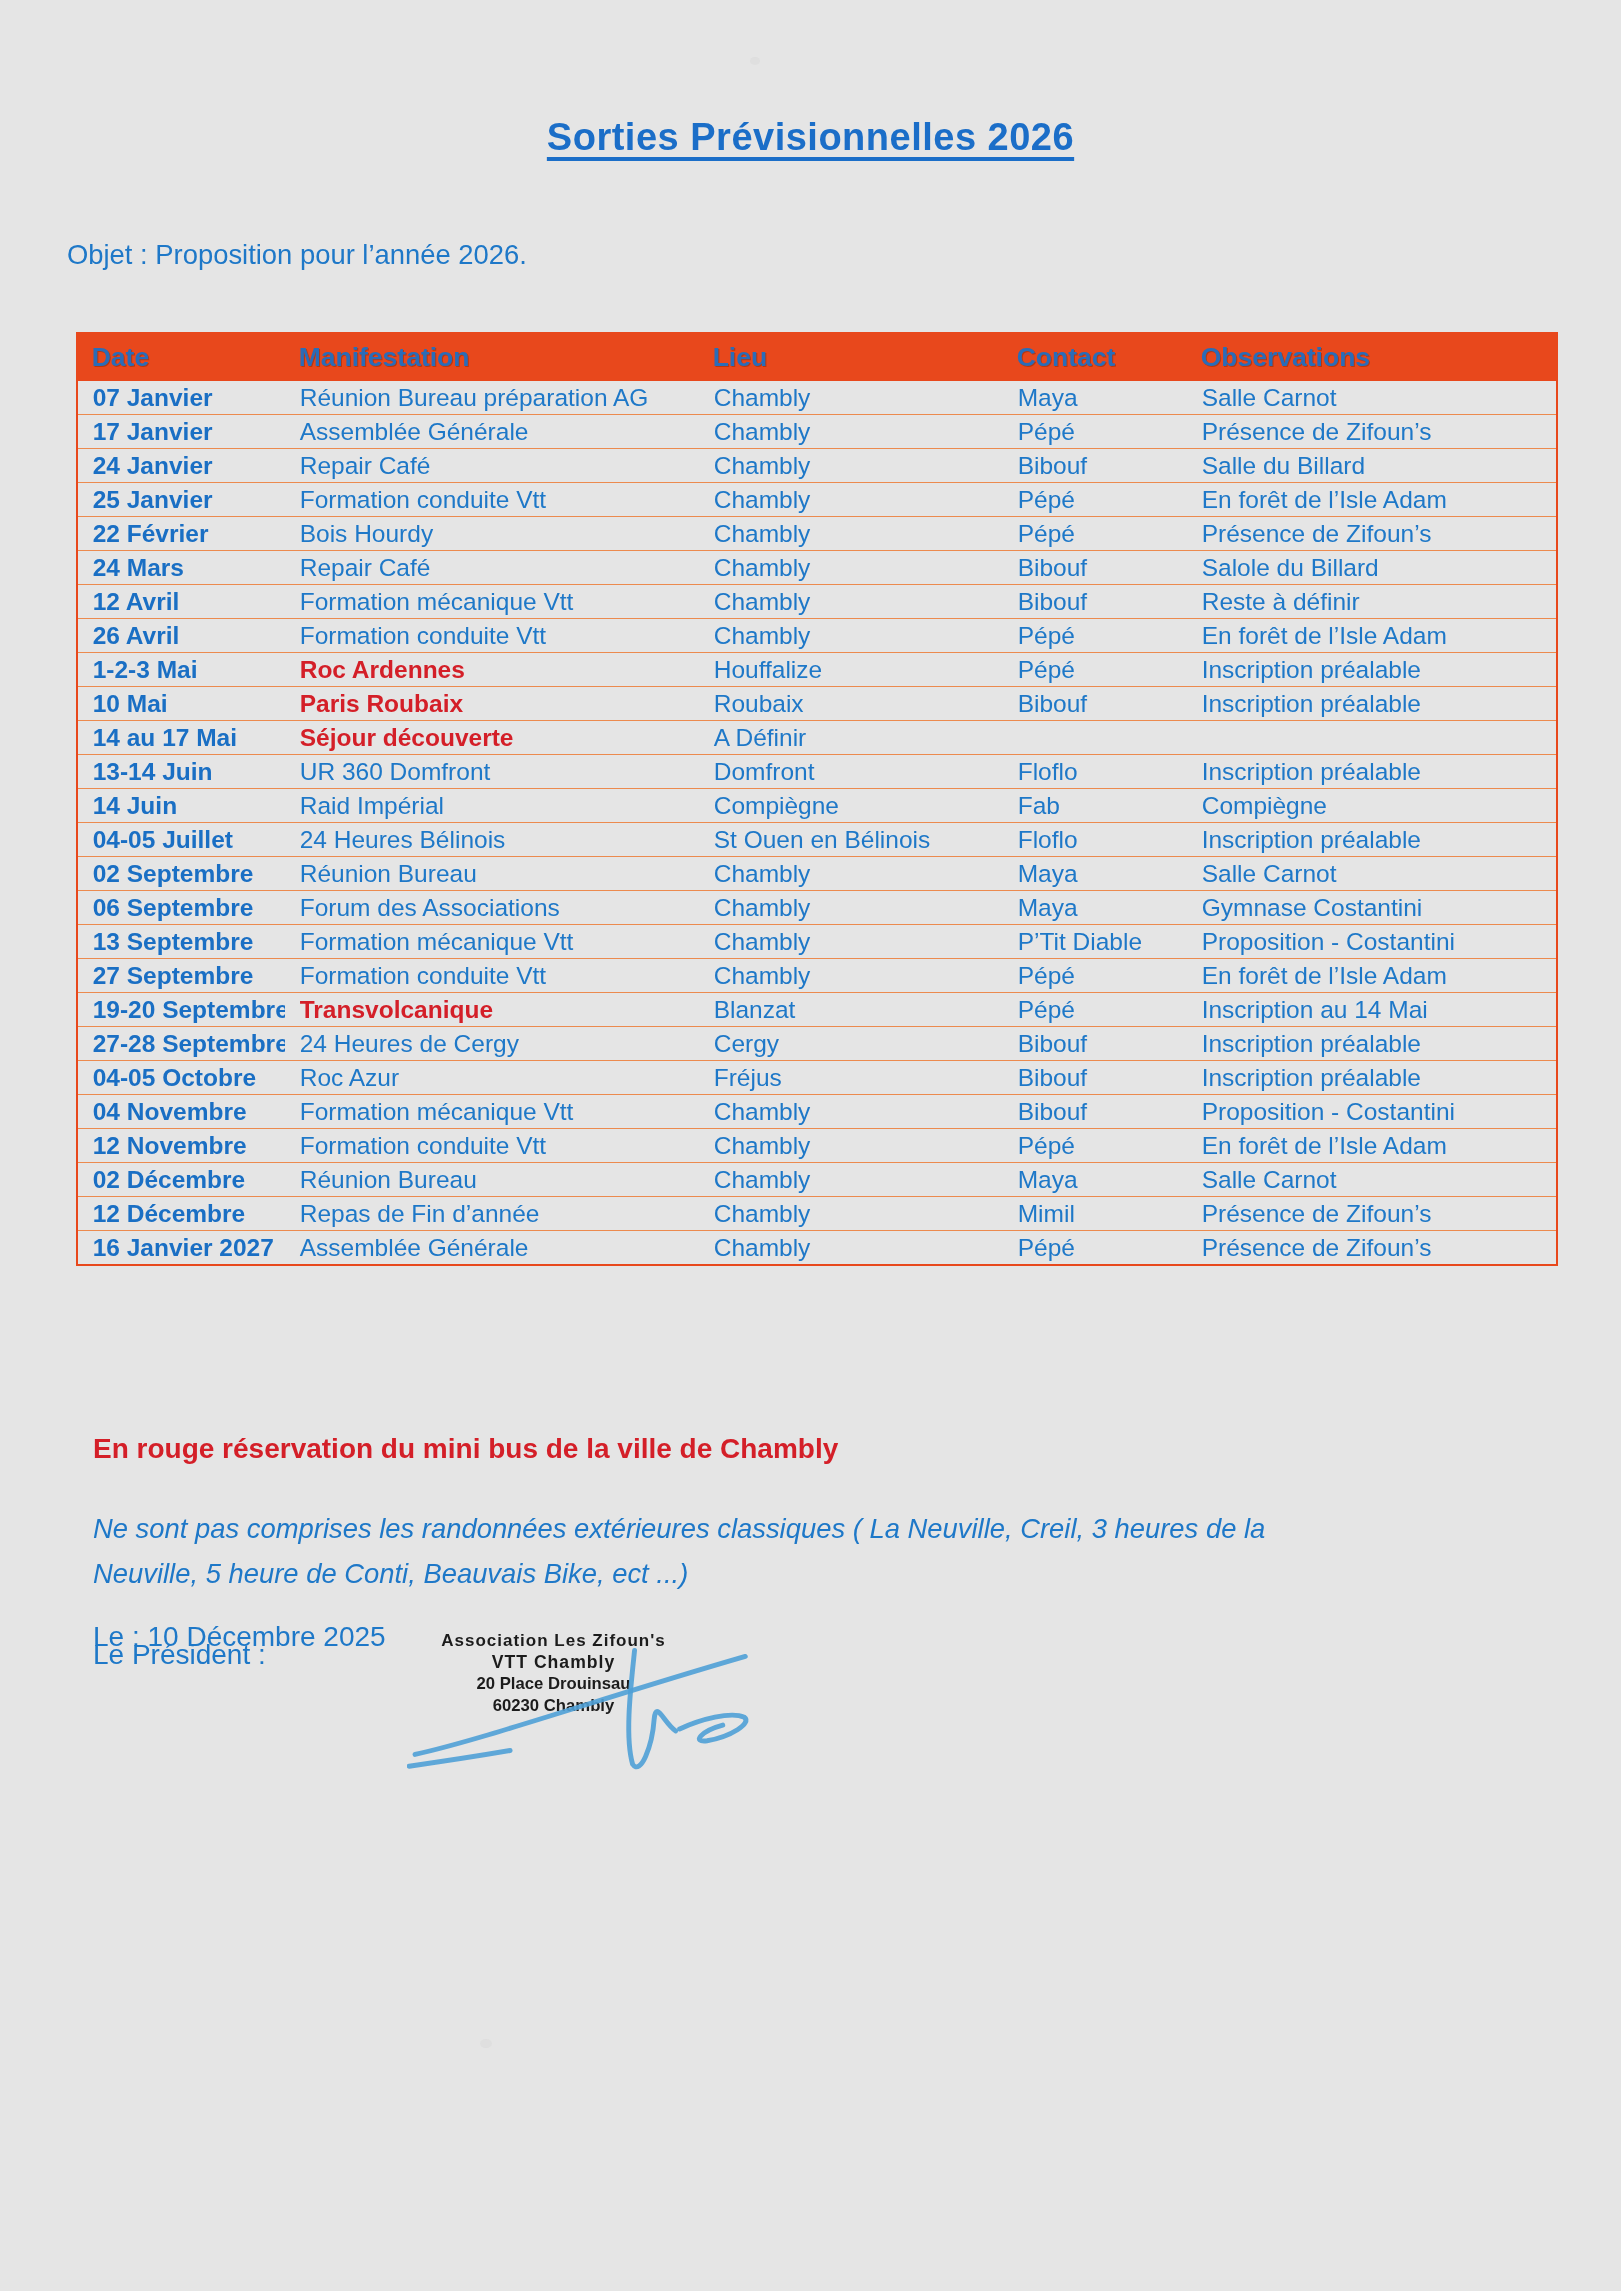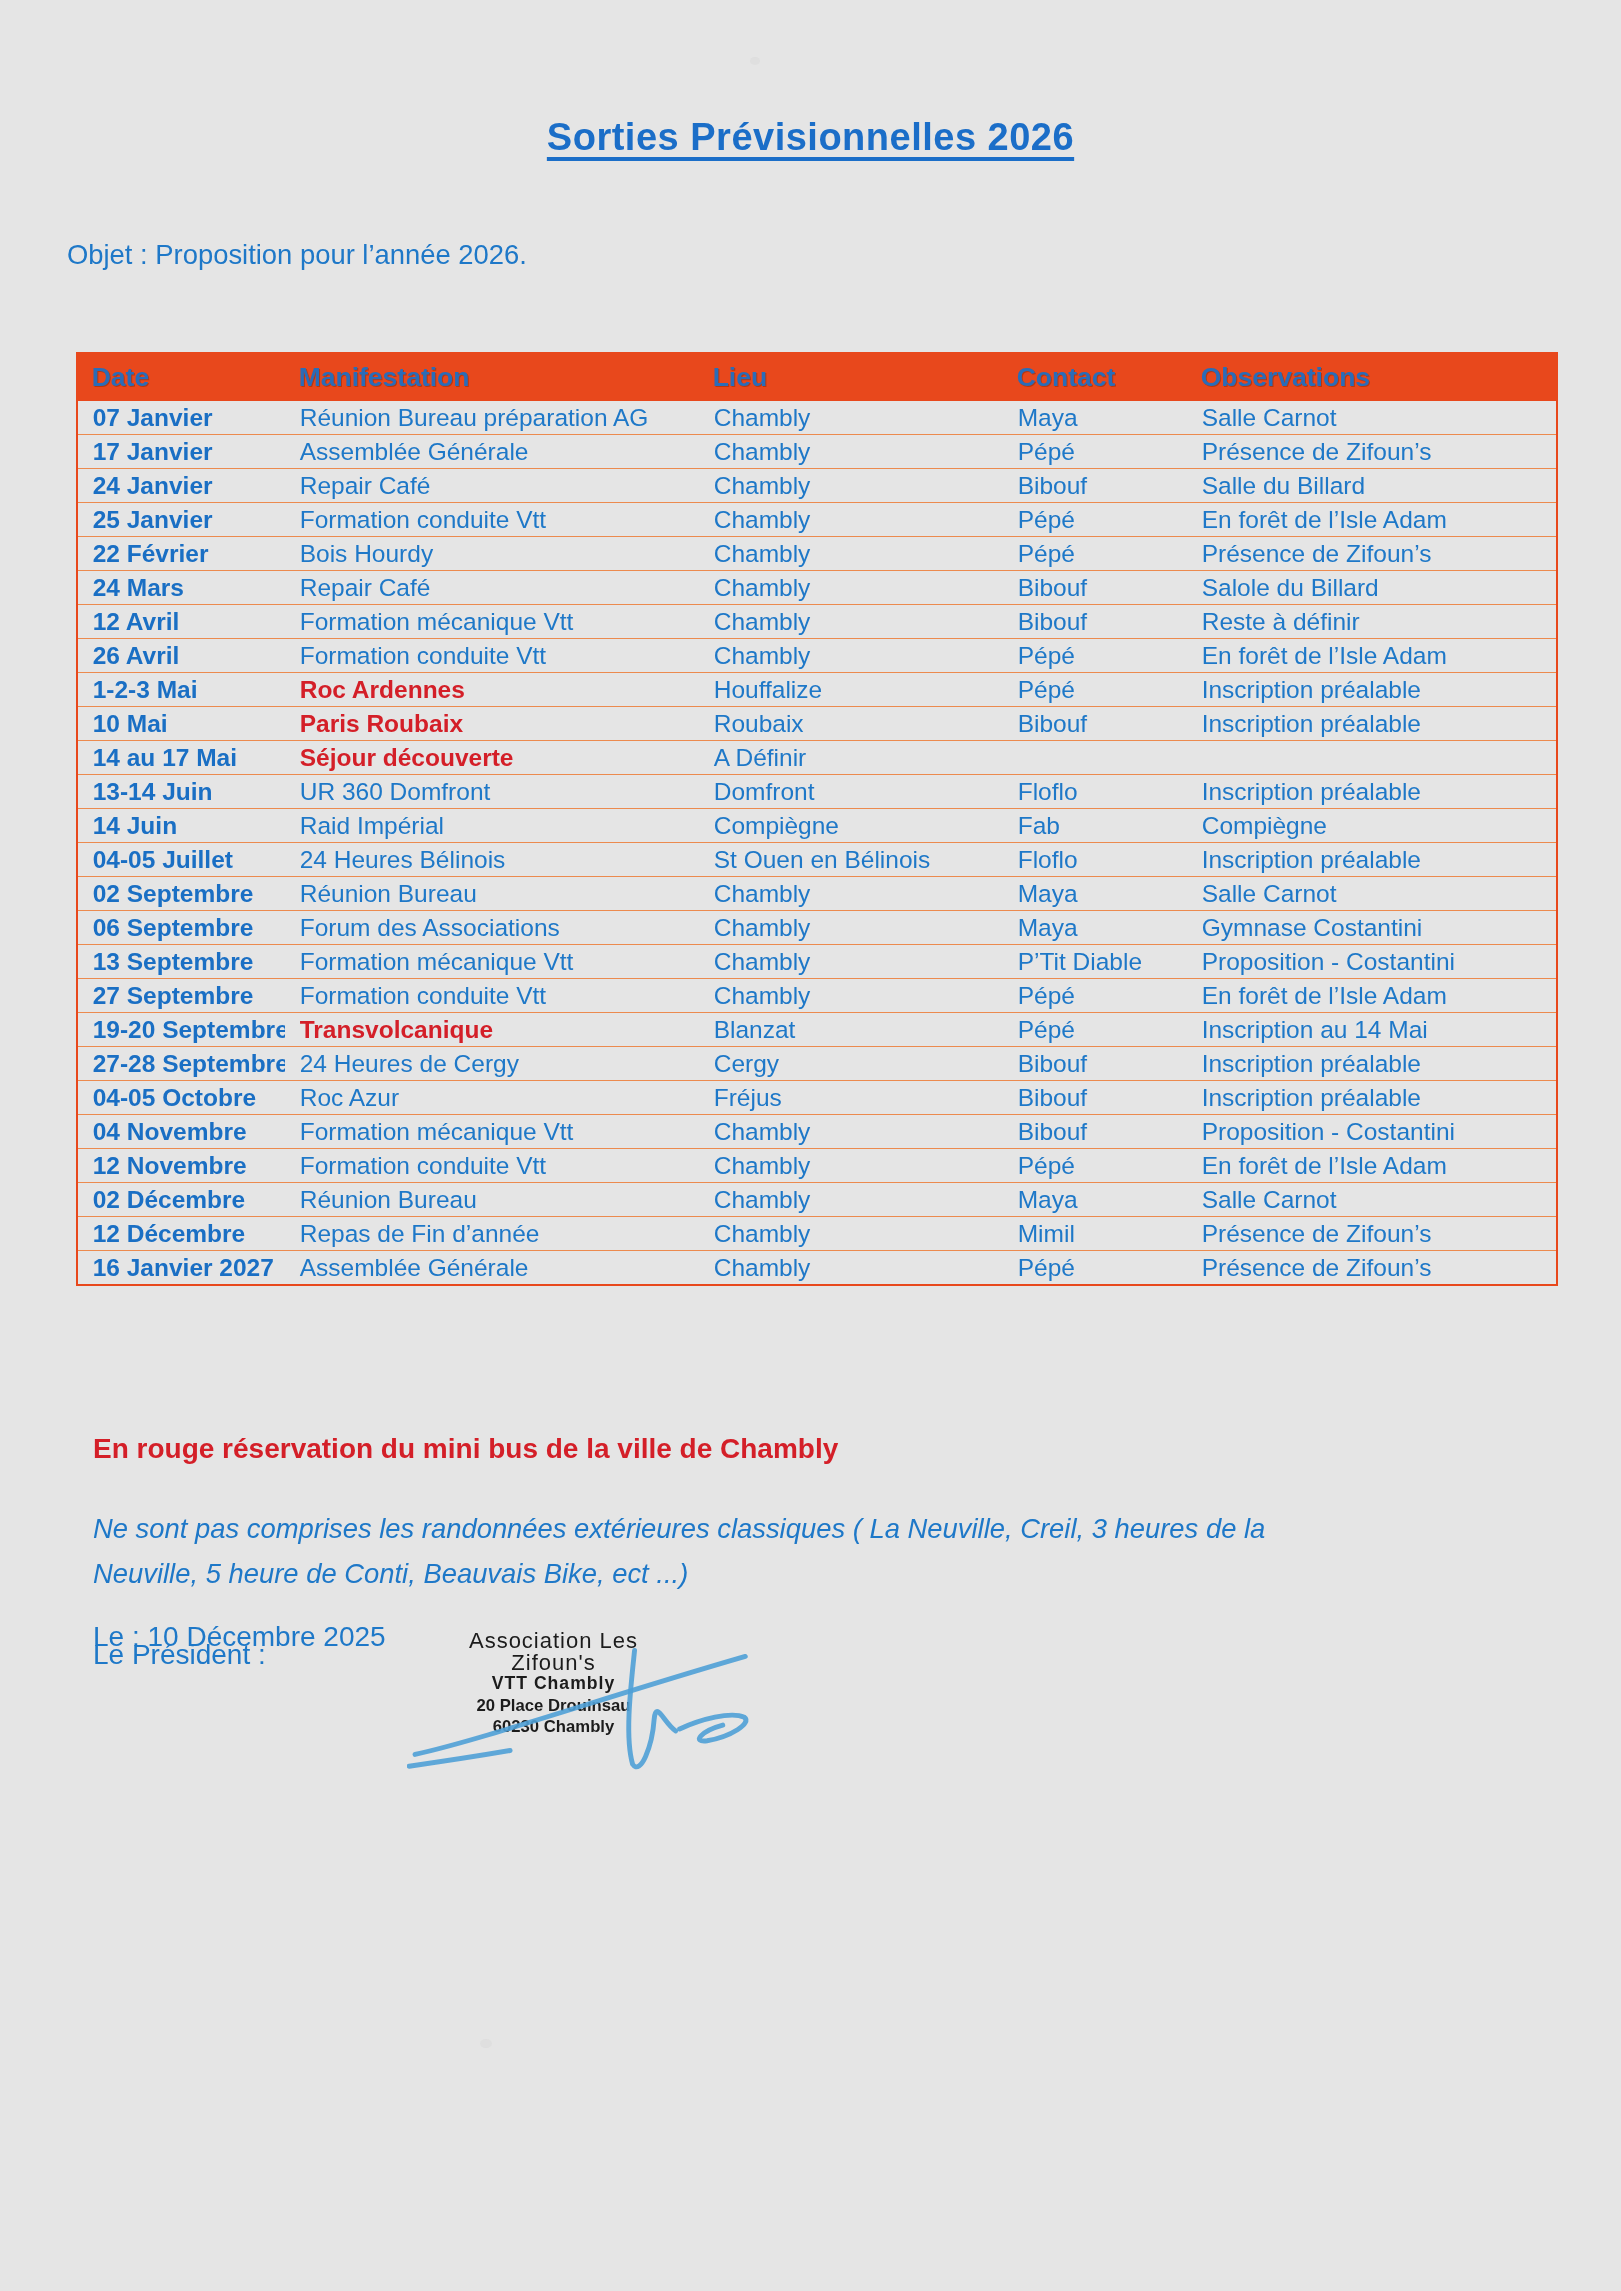--- a/index.html
+++ b/index.html
@@ -21,21 +21,21 @@
     text-underline-offset:6.9px;
     letter-spacing:0.5px;
   }
   
   .objet-line{
     position:absolute;top:239px;left:67px;
     font-size:27.4px;color:var(--blue_text);
   }
   
   .schedule{
-    position:absolute;top:352px;left:76px;
+    position:absolute;top:332px;left:76px;
     width:1480px;
     border-collapse:collapse;
     table-layout:fixed;
     border:2px solid var(--orange_header);
   }
   .schedule thead th{
     background:var(--orange_header);
     color:var(--blue_on_orange);
     font-size:26.5px;font-weight:bold;
     text-align:left;
@@ -73,21 +73,21 @@
     position:absolute;top:1621px;left:93px;
     font-size:28px;color:var(--blue_text);
   }
   
   .stamp{
     position:absolute;top:1630px;left:431px;width:245px;
     text-align:center;color:#1c1c1c;
     line-height:21.6px;
     filter:blur(0.2px);
   }
-  .stamp .s1{font-size:22px;font-weight:normal;letter-spacing:1px;}
+  .stamp .s1{font-size:17px;font-weight:bold;letter-spacing:1px;}
   .stamp .s2{font-size:17.6px;font-weight:bold;letter-spacing:1px;}
   .stamp .s3{font-size:16.7px;font-weight:bold;}
   .stamp .s4{font-size:16.7px;font-weight:bold;}
   .signature{
     position:absolute;top:1629px;left:407px;width:363px;height:147px;
     pointer-events:none;
   }
   .signature path{stroke:#4fa0d6;stroke-width:5;fill:none;stroke-linecap:round;opacity:.9;}
   
   .artifact{position:absolute;border-radius:50%;background:#d9d9d9;opacity:.5;}

